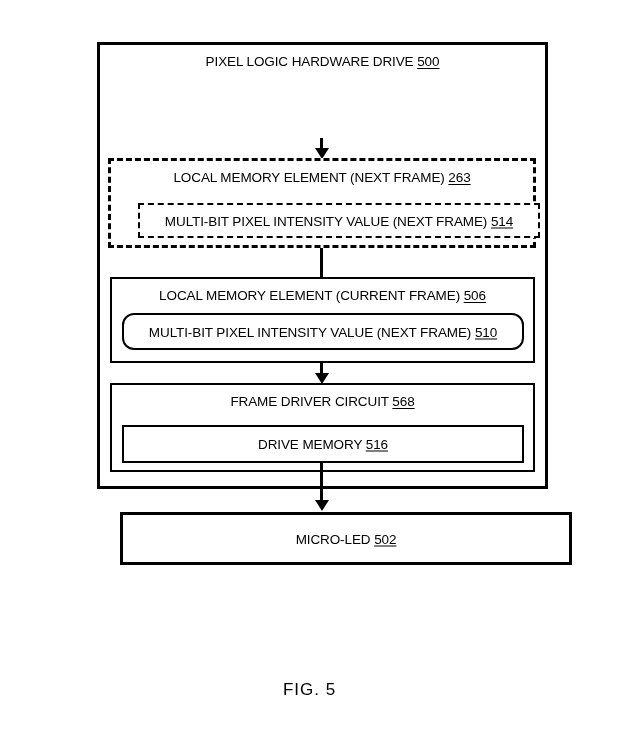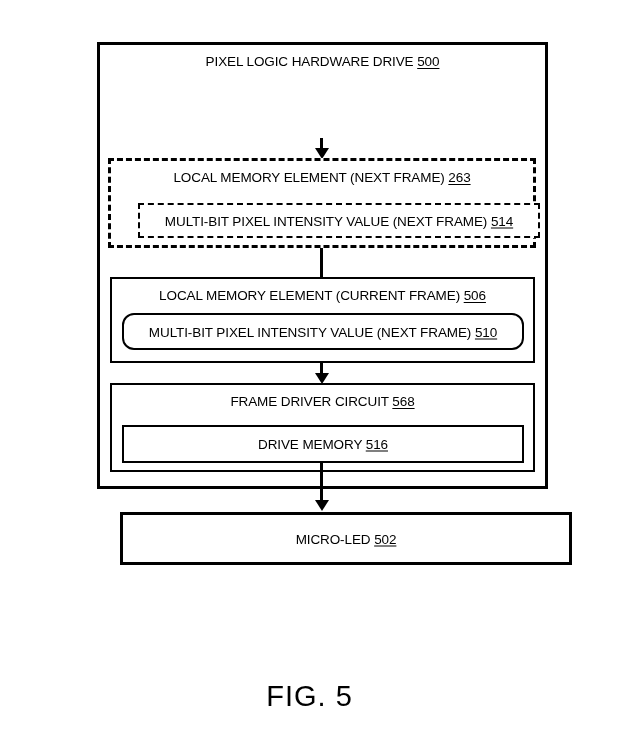--- a/index.html
+++ b/index.html
@@ -83,21 +83,21 @@
     border-right: 7px solid transparent;
     border-top: 11px solid #000000;
   }
 
   
   #fig-caption {
     position: absolute;
     left: 0;
     right: 0;
     text-align: center;
-    font-size: 29px;
+    font-size: 17px;
     letter-spacing: 1px;
     color: #000000;
   }
 </style>
 </head>
 <body>
 
 <div id="figure-canvas">
 
   <div class="box solid-outer" style="left:97px; top:42px; width:451px; height:447px;">

